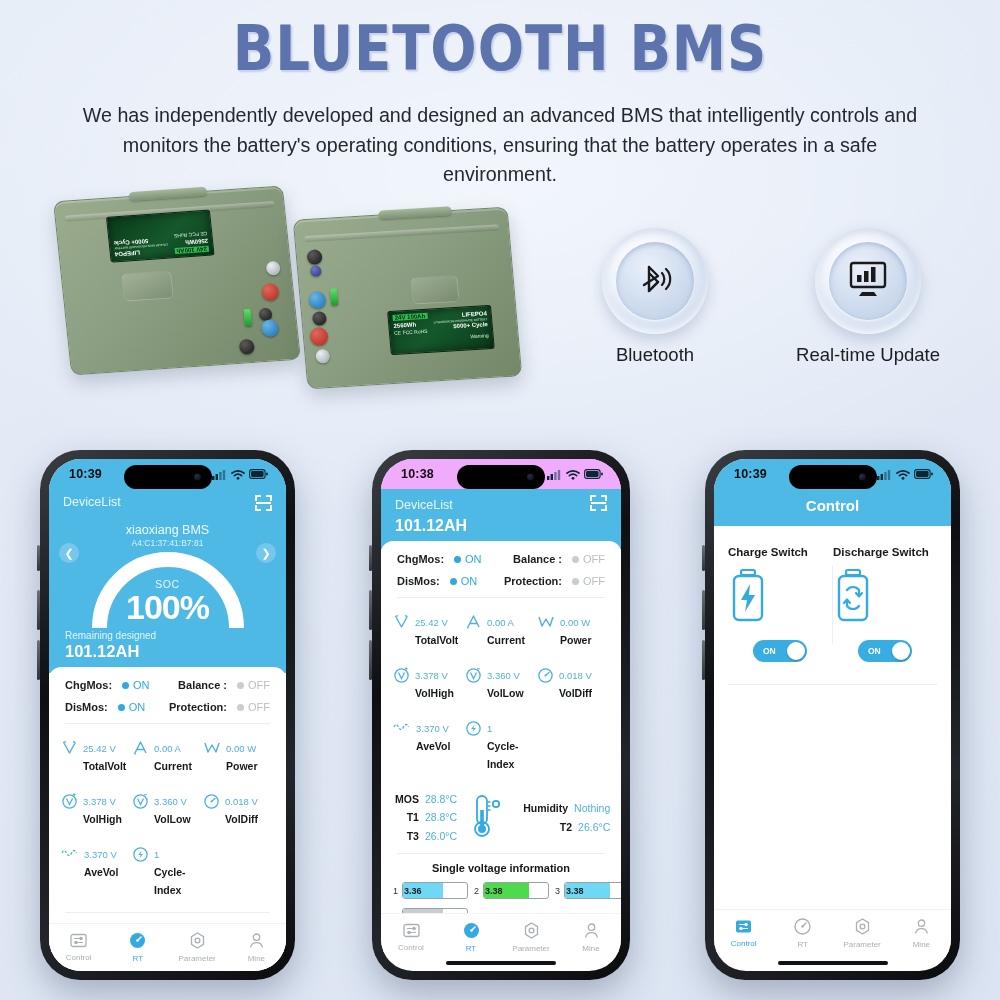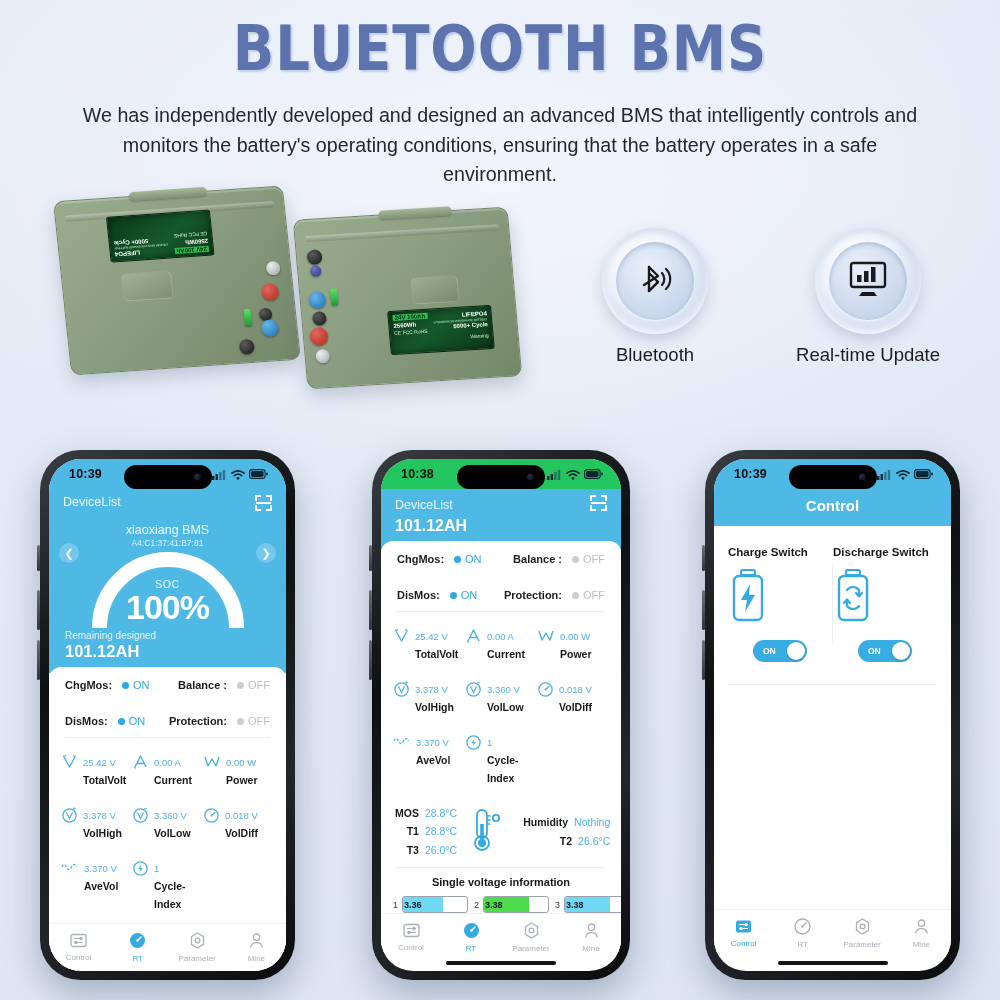--- a/index.html
+++ b/index.html
@@ -159,21 +159,21 @@
   }
   .soc-txt { position:absolute; left:0; right:0; top:26px; text-align:center; }
   .soc-txt .lbl { font-size:10.5px; color:#e9f7ff; letter-spacing:.5px; }
   .soc-txt .val { font-size:34px; font-weight:bold; color:#fff; line-height:1.05; letter-spacing:-1px; }
   .rem { padding:0 16px; }
   .rem .l1 { font-size:10px; color:#e2f4fd; }
   .rem .l2 { font-size:16.5px; font-weight:bold; color:#fff; margin-top:1px; }
 
   .card { background:#fff; border-radius:12px 12px 0 0; margin-top:-6px; position:relative; z-index:2; }
 
-  .mos-grid { display:grid; grid-template-columns:1fr 1fr; padding:12px 16px 10px; row-gap:24px; }
+  .mos-grid { display:grid; grid-template-columns:1fr 1fr; padding:12px 16px 10px; row-gap:10px; }
   .mos-item { display:flex; align-items:center; font-size:11px; }
   .mos-item .k { color:#1a1d20; font-weight:600; }
   .mos-item .dot { width:7px; height:7px; border-radius:50%; margin:0 4px 0 10px; }
   .mos-item .on { background:#2eaae0; }
   .mos-item .off { background:#c9ced3; }
   .mos-item .v-on { color:#2eaae0; }
   .mos-item .v-off { color:#b9bfc5; }
 
   .divider { height:1px; background:#eceef1; margin:0 16px; }
 
@@ -513,21 +513,21 @@
 </div>
 
 <div class="phone" style="left:372px; top:450px; width:258px; height:530px;">
   <div class="btn-side" style="top:95px; height:26px;"></div>
   <div class="btn-side" style="top:140px; height:40px;"></div>
   <div class="btn-side" style="top:190px; height:40px;"></div>
   <div class="screen">
     <div class="notch">
         <span class="cam"></span>
       </div>
-    <div class="statusbar" style="background:#22c55e;">
+    <div class="statusbar" style="background:#f0abfc;">
       <span class="time">10:38</span>
       <span class="icons">
         <svg width="15" height="11" viewBox="0 0 15 11">
             <rect x="0" y="7" width="2.4" height="4" fill="#0b2733"></rect>
             <rect x="3.6" y="5" width="2.4" height="6" fill="#0b2733"></rect>
             <rect x="7.2" y="3" width="2.4" height="8" fill="#123a4c" opacity=".55"></rect>
             <rect x="10.8" y="1" width="2.4" height="10" fill="#123a4c" opacity=".55"></rect>
           </svg>
         <svg width="14" height="11" viewBox="0 0 14 11">
             <path d="M1 4.2a9 9 0 0 1 12 0" fill="none" stroke="#0b2733" stroke-width="1.7" stroke-linecap="round"></path>

